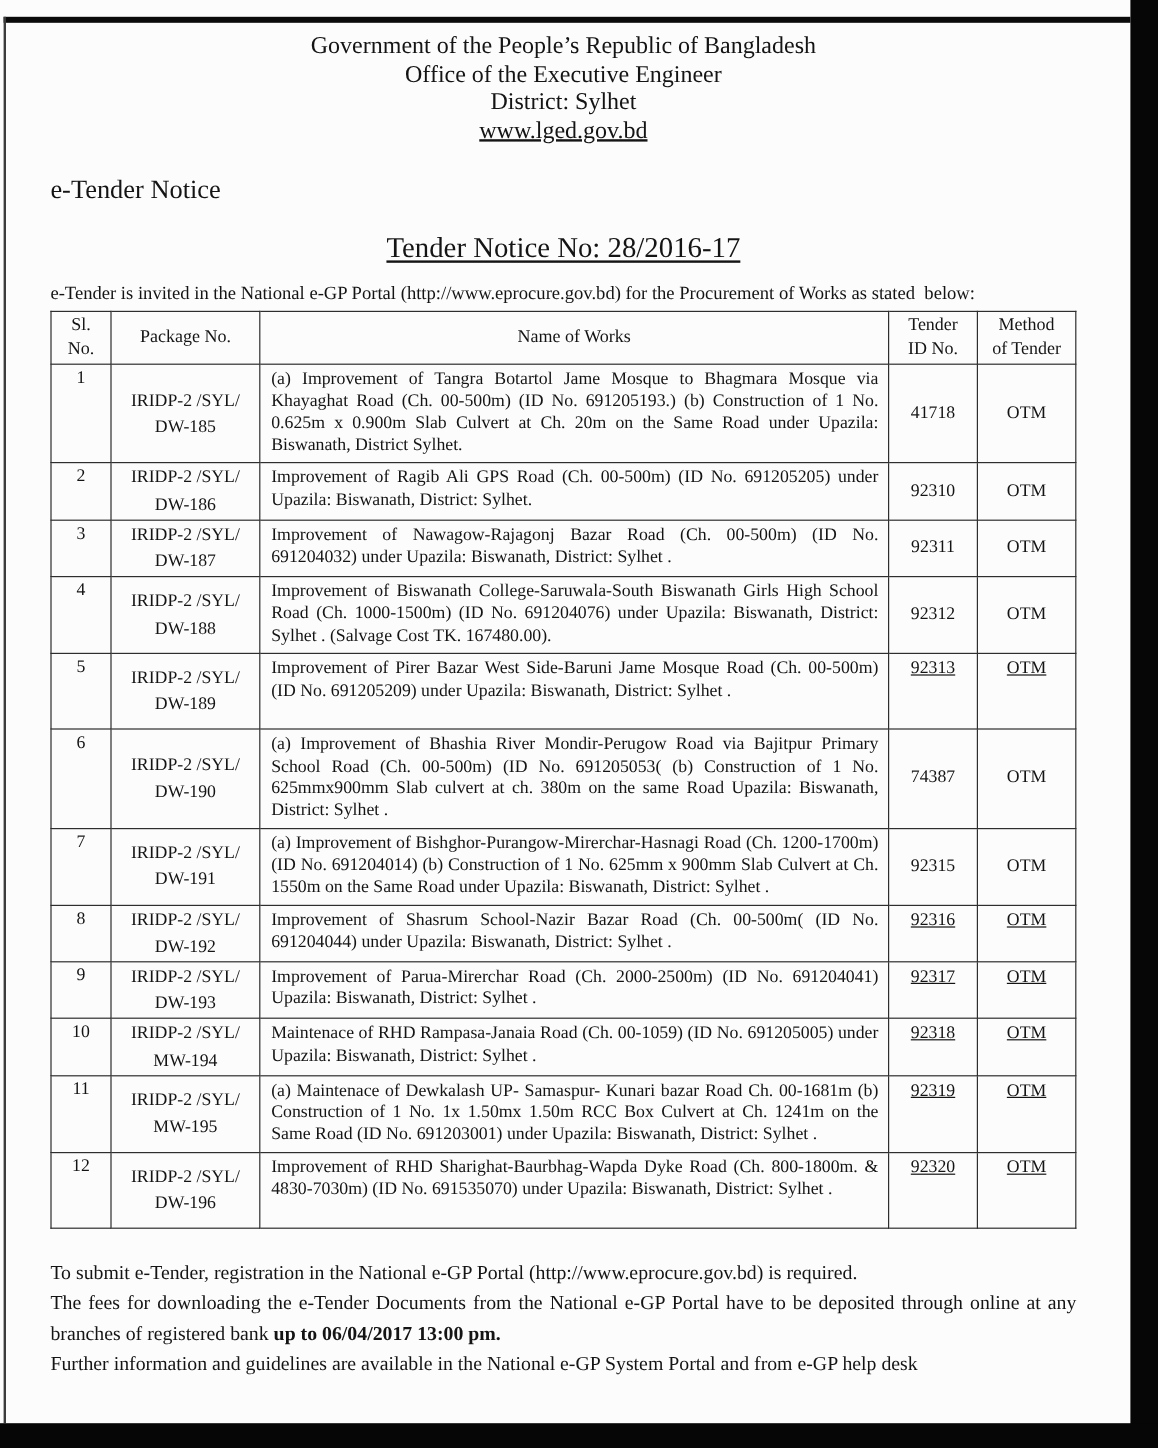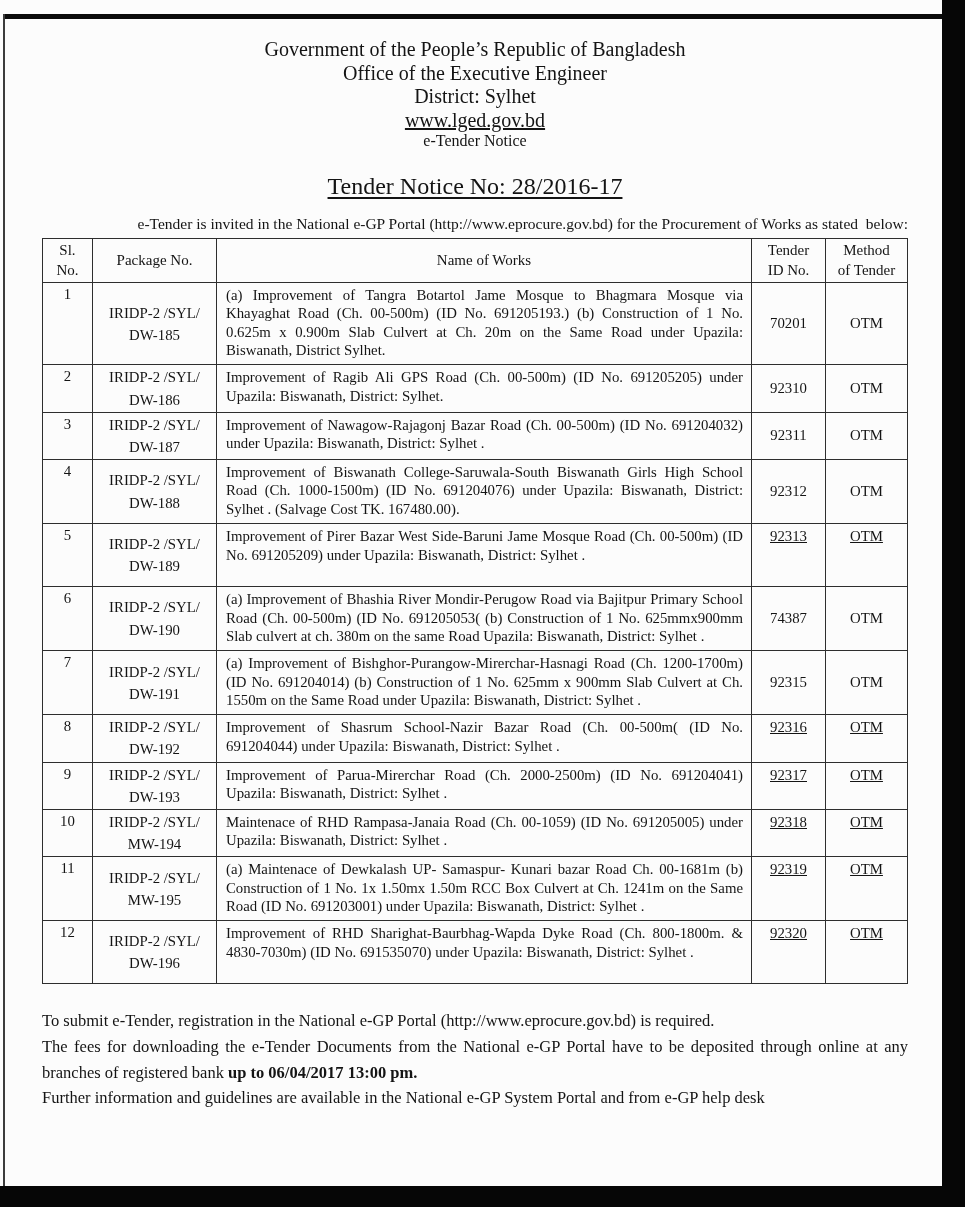--- a/index.html
+++ b/index.html
@@ -7,33 +7,33 @@
     width:965px;height:1207px;position:relative;overflow:hidden;
     background:#fcfcfc;color:#141414;
     font-family:"Liberation Serif","DejaVu Serif",serif;
   }
   
   .bar-right{position:absolute;top:0;right:0;width:23px;height:100%;background:#060606;}
   .bar-bottom{position:absolute;left:0;bottom:0;width:100%;height:21px;background:#060606;}
   .frame-top{position:absolute;left:3px;top:14px;width:939px;height:5px;background:#0b0b0b;}
   .frame-left{position:absolute;left:3px;top:14px;width:2px;height:1172px;background:#3c3c3c;}
 
-  .content{position:absolute;left:5px;top:32px;width:937px;box-sizing:border-box;padding:6px 34px 0 37px;}
+  .content{position:absolute;left:5px;top:21px;width:937px;box-sizing:border-box;padding:6px 45px 0 37px;}
 
   .org-header div{text-align:center;font-size:20px;line-height:23.5px;}
   .website-row{text-align:center;font-size:20px;line-height:23px;}
   .website-row span{text-decoration:underline;}
 
   .memo-row{display:flex;justify-content:space-between;font-size:15.5px;margin-top:5px;}
 
-  .notice-title{text-align:center;font-size:16px;margin-top:0;}
+  .notice-title{font-size:22px;margin-top:24px;}
   .notice-no-row{text-align:center;font-size:24px;margin-top:23px;}
   .notice-no-row span{text-decoration:underline;text-underline-offset:3px;}
 
-  .intro{font-size:15.5px;margin:15px 0 5px 0;white-space:pre-wrap;text-align:right;}
+  .intro{font-size:15.5px;margin:15px 0 5px 0;white-space:pre-wrap;}
 
   table{width:100%;border-collapse:collapse;table-layout:fixed;}
   th,td{border:1px solid #2e2e2e;}
   th{font-weight:normal;font-size:15px;padding:2px 3px;text-align:center;vertical-align:middle;white-space:pre-line;line-height:1.3;}
   td{font-size:14.8px;}
   .col-sl{width:50px;} .col-pkg{width:124px;} .col-id{width:74px;} .col-method{width:82px;}
   .td-sl{text-align:center;vertical-align:top;padding-top:3px;}
   .td-pkg{text-align:center;vertical-align:middle;white-space:pre-line;line-height:1.5;}
   .td-works{text-align:justify;padding:3px 8px 5px 9px;line-height:1.24;vertical-align:top;}
   .td-id{text-align:center;vertical-align:middle;}
@@ -90,21 +90,21 @@
         <th>Method
 of Tender</th>
       </tr>
     </thead>
     <tbody>
         <tr>
           <td class="td-sl">1</td>
           <td class="td-pkg">IRIDP-2 /SYL/
 DW-185</td>
           <td class="td-works">(a) Improvement of Tangra Botartol Jame Mosque to Bhagmara Mosque via Khayaghat Road (Ch. 00-500m) (ID No. 691205193.) (b) Construction of 1 No. 0.625m x 0.900m Slab Culvert at Ch. 20m on the Same Road under Upazila: Biswanath, District Sylhet.</td>
-          <td class="td-id">70201</td>
+          <td class="td-id">41718</td>
           <td class="td-method">OTM</td>
         </tr>
         <tr>
           <td class="td-sl">2</td>
           <td class="td-pkg">IRIDP-2 /SYL/
 DW-186</td>
           <td class="td-works">Improvement of Ragib Ali GPS Road (Ch. 00-500m) (ID No. 691205205) under Upazila: Biswanath, District: Sylhet.</td>
           <td class="td-id">92310</td>
           <td class="td-method">OTM</td>
         </tr>

